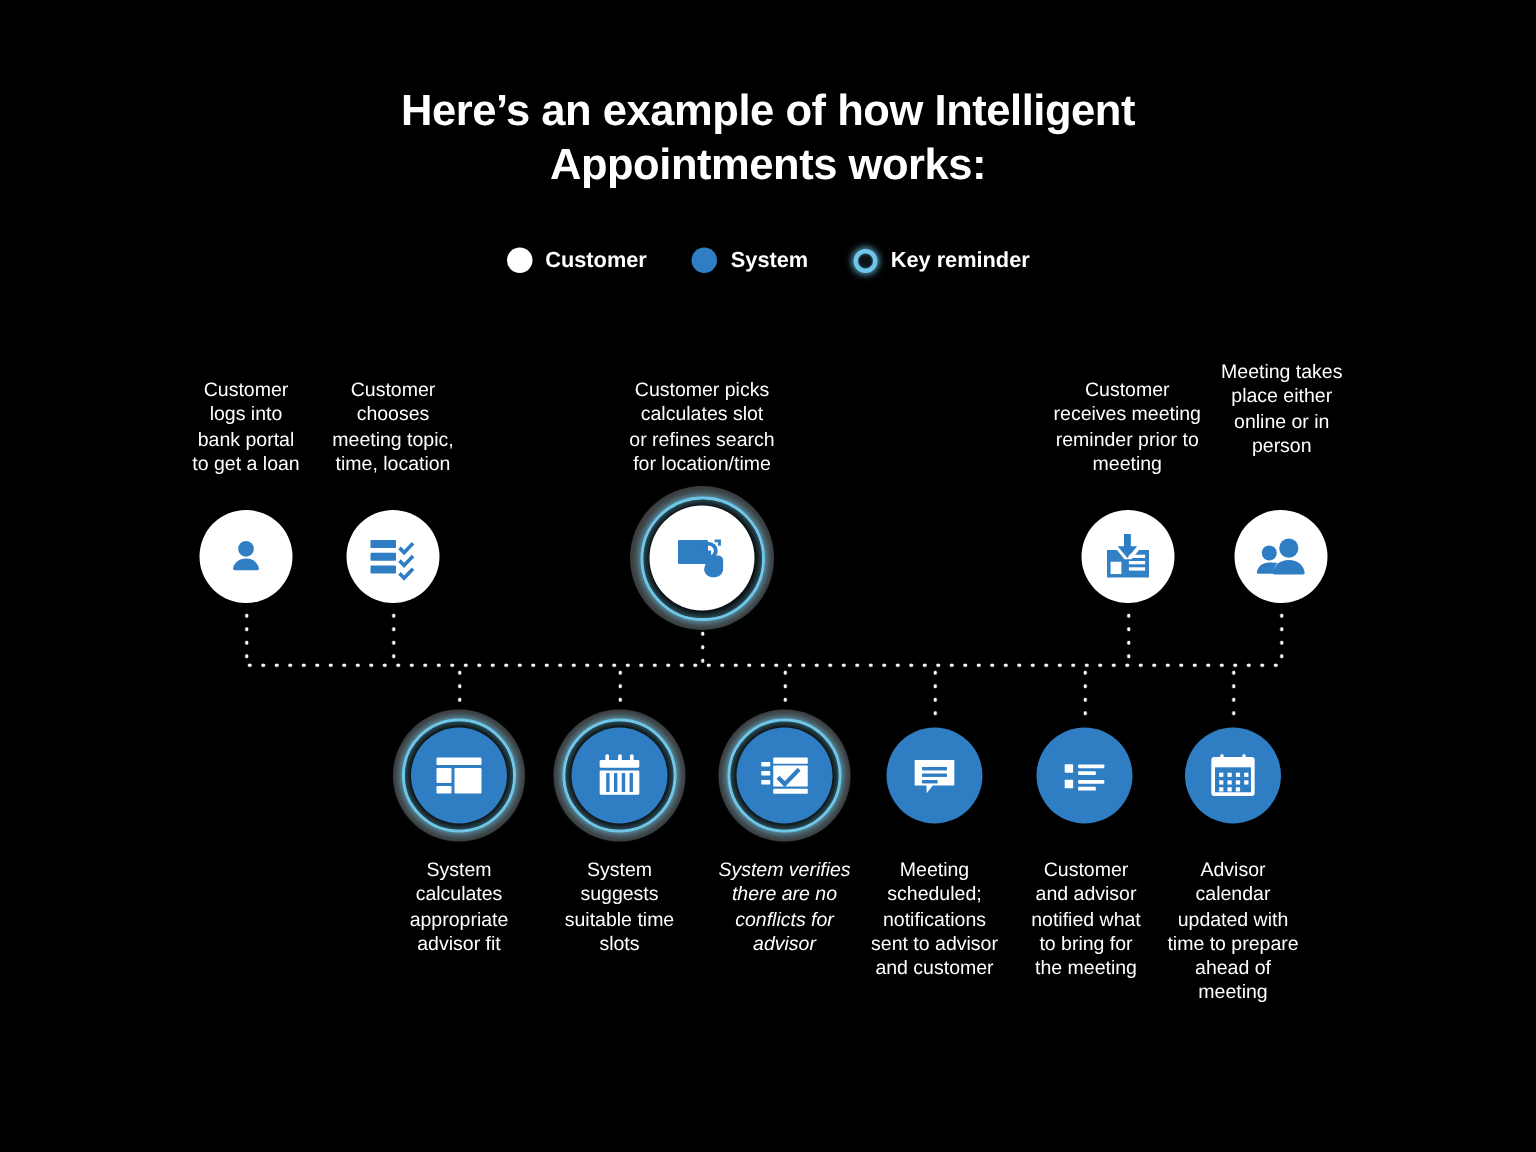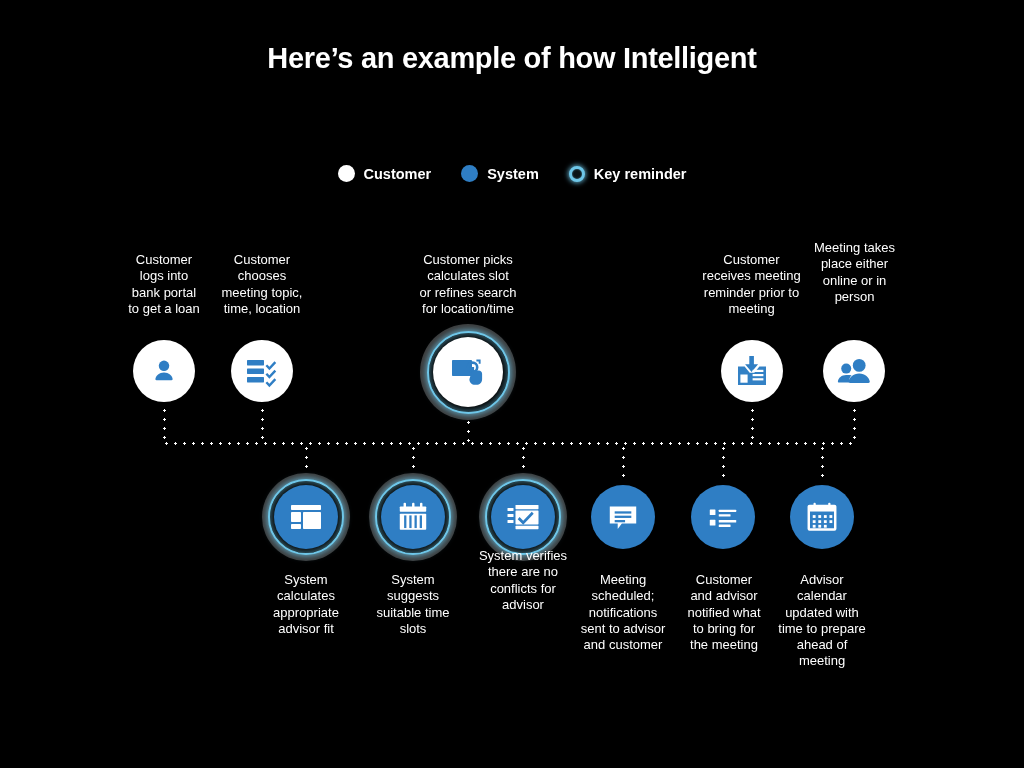--- a/index.html
+++ b/index.html
@@ -6,21 +6,21 @@
   html, body {
     width: 1024px; height: 768px;
     background: #000000;
     font-family: "Liberation Sans", sans-serif;
     overflow: hidden;
   }
   #stage { position: relative; width: 1024px; height: 768px; background: #000; }
 
   
   .title {
-    position: absolute; left: 0; top: 40px; width: 1024px;
+    position: absolute; left: 0; top: 56px; width: 1024px;
     text-align: center; color: #ffffff;
     font-size: 29px; font-weight: bold; line-height: 1.25;
     letter-spacing: -0.3px;
   }
   .title .l2 { display: block; }
 
   
   .legend {
     position: absolute; left: 0; top: 165px; width: 1024px;
     display: flex; justify-content: center; align-items: center; gap: 30px;
@@ -85,20 +85,21 @@
 
   svg.ic { display: block; }
 </style>
 </head>
 <body>
 
 <div id="stage">
 
   <div class="title">
     <span>Here’s an example of how Intelligent</span>
+    <span class="l2">Appointments works:</span>
   </div>
 
   <div class="legend">
     <div class="legend-item">
       <span class="legend-swatch customer"></span>
       <span class="legend-label">Customer</span>
     </div>
     <div class="legend-item">
       <span class="legend-swatch system"></span>
       <span class="legend-label">System</span>
@@ -258,21 +259,21 @@
             <rect x="2.5" y="15" width="6" height="3" rx="0.5"></rect>
             <rect x="2.5" y="21" width="6" height="3" rx="0.5"></rect>
             <rect x="10.5" y="6" width="23" height="4.2" rx="0.6"></rect>
             <rect x="10.5" y="11.4" width="23" height="14" rx="0.6"></rect>
             <rect x="10.5" y="26.8" width="23" height="3.4" rx="0.6"></rect>
             <path d="M14.6 18.1l3.6 3.6 8.6-8.9 1.9 2-10.5 11-5.5-5.5z" fill="#2f7ec4"></path>
           </svg>
         </div>
       </div>
     </div>
-    <div class="label" style="left:464px; top:548px; width:118px; white-space:pre-line;">System verifies
+    <div class="label" style="left:464px; top:572px; width:118px; white-space:pre-line;font-style:italic;">System verifies
 there are no
 conflicts for
 advisor</div>
   </div>
 
   <div class="node">
     <div class="circle blue" style="left:591px; top:485px; width:64px; height:64px;">
       <svg class="ic" width="34" height="34" viewBox="0 0 36 36" fill="#ffffff">
         <path d="M4 7h28v18H16.8l-4.4 5.6V25H4z"></path>
         <rect x="9.2" y="12" width="17.6" height="2.4" fill="#2f7ec4"></rect>

